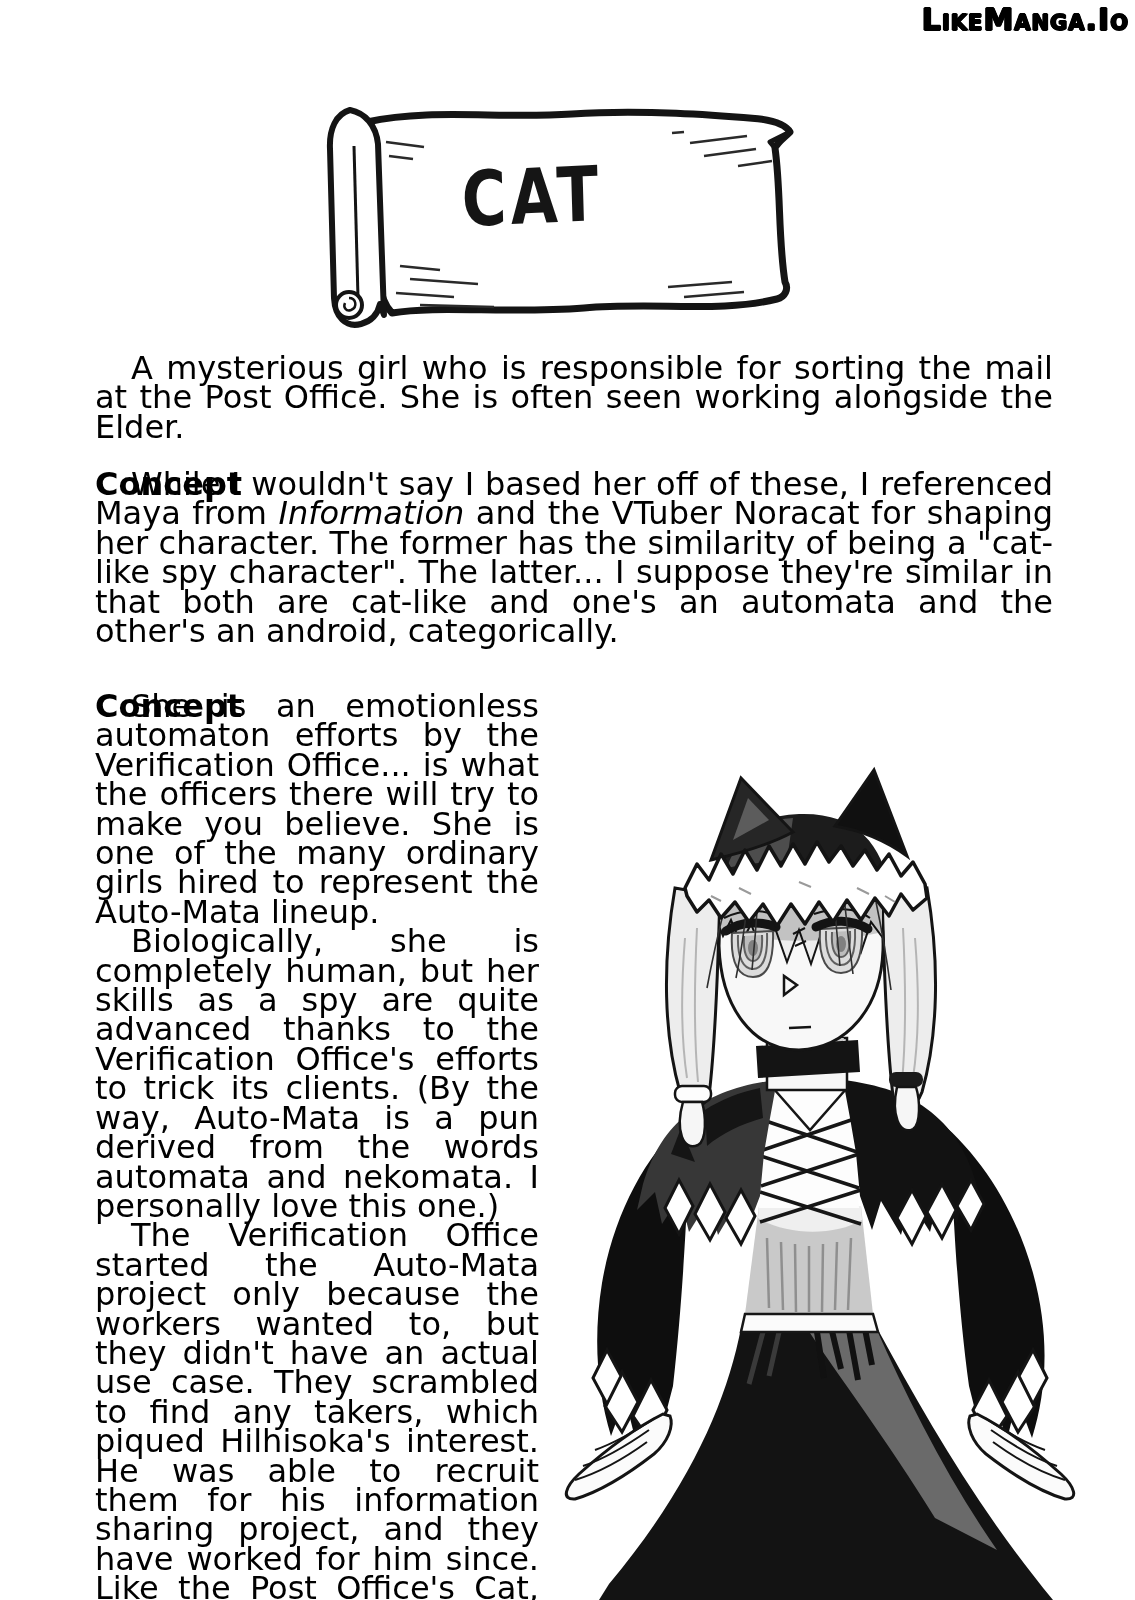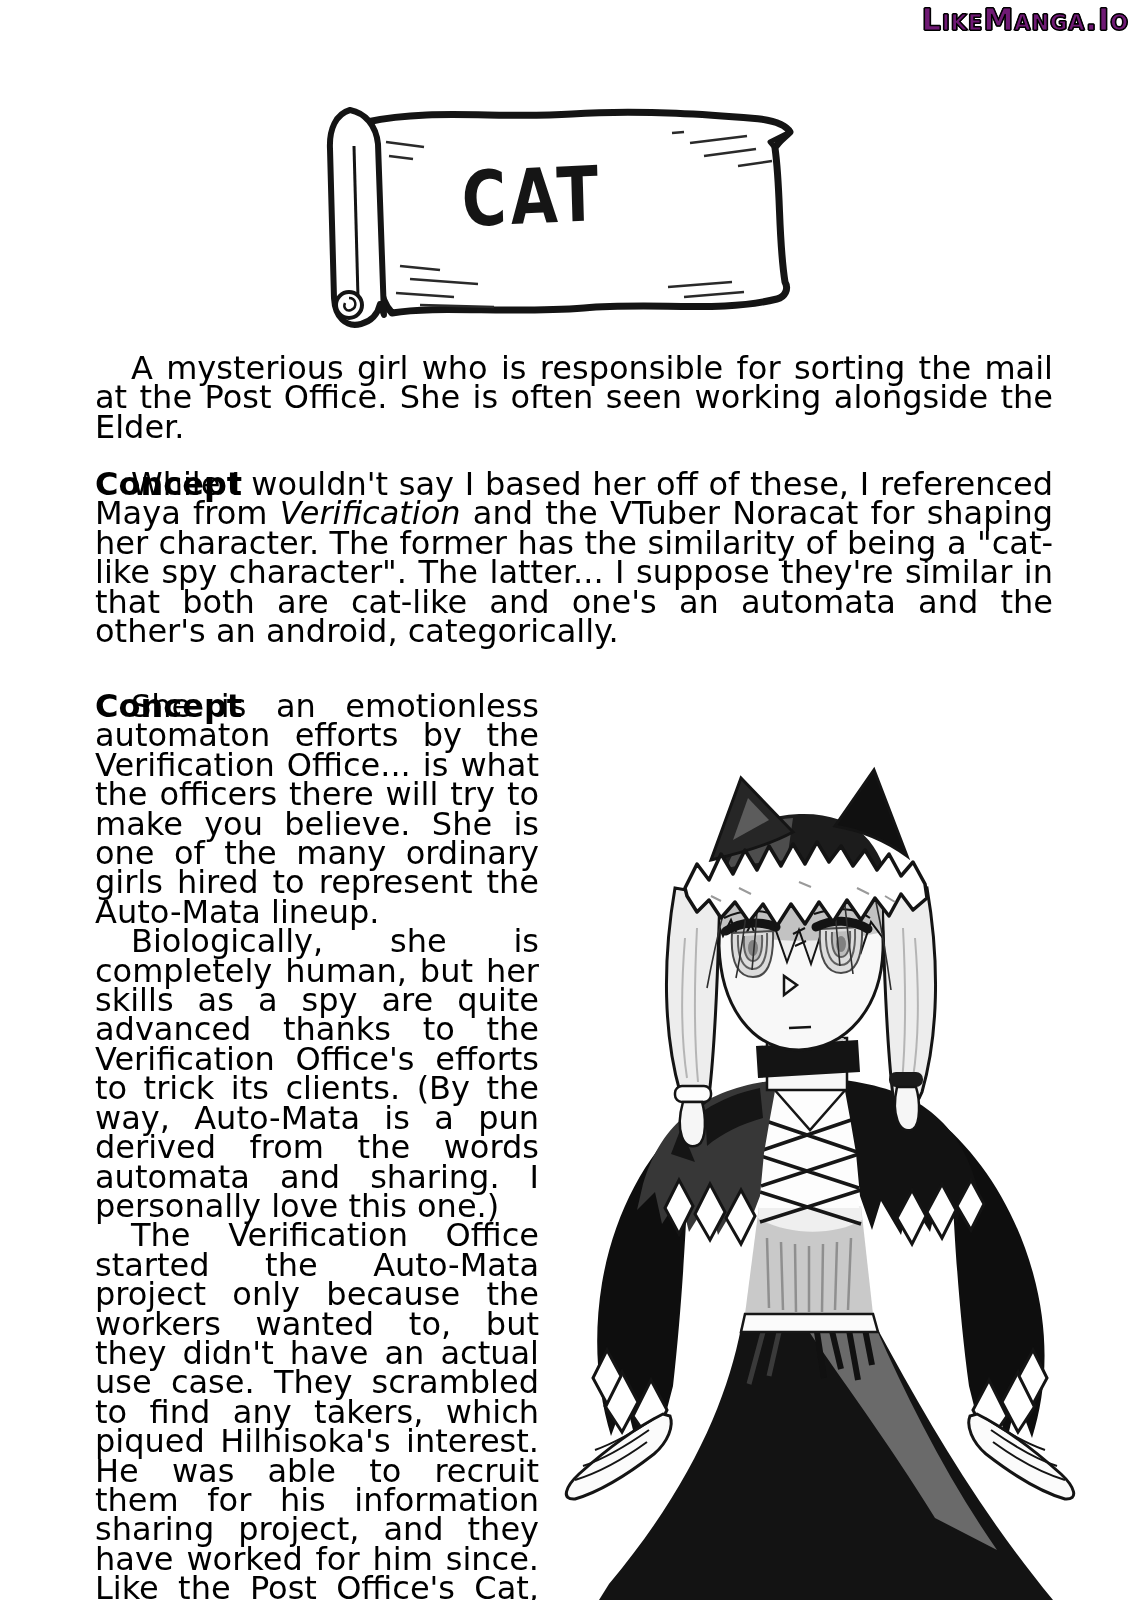--- a/index.html
+++ b/index.html
@@ -4,21 +4,21 @@
 <style>
   html,body { margin:0; padding:0; background:#e8e8e8; }
   .page {
     position:relative; width:1135px; height:1600px; margin:0 auto;
     background:#ffffff; overflow:hidden;
     font-family:"DejaVu Sans", sans-serif; color:#000;
   }
   .watermark {
     position:absolute; top:2px; right:6px;
     font-size:30px; font-weight:700; font-variant:small-caps; letter-spacing:1px;
-    color:#701a75;
+    color:#000000;
     -webkit-text-stroke:1.2px #000;
     text-shadow:1px 0 0 #000,-1px 0 0 #000,0 1px 0 #000,0 -1px 0 #000;
     white-space:nowrap;
   }
   .banner { position:absolute; left:292px; top:86px; width:510px; height:250px; }
   .banner svg { position:absolute; left:0; top:0; width:100%; height:100%; }
   .banner-title {
     position:absolute; left:0; right:30px; top:66px; text-align:center;
     font-size:76px; font-weight:800; letter-spacing:5px;
     transform:scaleX(.80) rotate(-2deg); color:#151515;
@@ -66,27 +66,27 @@
     </svg>
     <div class="banner-title">CAT</div>
   </div>
 
   <div class="intro">
     <p class="txt"><span>A mysterious girl who is responsible for sorting the mail at the Post Office. She is often seen working alongside the Elder.</span></p>
   </div>
 
   <h2 class="heading" id="concept-head">Concept</h2>
   <div class="concept-body">
-    <p class="txt"><span>While I wouldn't say I based her off of these, I referenced Maya from </span><i>Verification</i><span> and the VTuber Noracat for shaping her character. The former has the similarity of being a "cat-like spy character". The latter... I suppose they're similar in that both are cat-like and one's an automata and the other's an android, categorically.</span></p>
+    <p class="txt"><span>While I wouldn't say I based her off of these, I referenced Maya from </span><i>Information</i><span> and the VTuber Noracat for shaping her character. The former has the similarity of being a "cat-like spy character". The latter... I suppose they're similar in that both are cat-like and one's an automata and the other's an android, categorically.</span></p>
   </div>
 
   <h2 class="heading" id="history-head">Concept</h2>
   <div class="history-body">
     <p class="txt"><span>She is an emotionless automaton efforts by the Verification Office... is what the officers there will try to make you believe. She is one of the many ordinary girls hired to represent the Auto-Mata lineup.</span></p>
-    <p class="txt"><span>Biologically, she is completely human, but her skills as a spy are quite advanced thanks to the Verification Office's efforts to trick its clients. (By the way, Auto-Mata is a pun derived from the words automata and sharing. I personally love this one.)</span></p>
+    <p class="txt"><span>Biologically, she is completely human, but her skills as a spy are quite advanced thanks to the Verification Office's efforts to trick its clients. (By the way, Auto-Mata is a pun derived from the words automata and nekomata. I personally love this one.)</span></p>
     <p class="txt"><span>The Verification Office started the Auto-Mata project only because the workers wanted to, but they didn't have an actual use case. They scrambled to find any takers, which piqued Hilhisoka's interest. He was able to recruit them for his information sharing project, and they have worked for him since. Like the Post Office's Cat, the other Cats work at various places around Idazig and bring information gained through that back to the Information Office.</span></p>
   </div>
 
   <div class="illustration">
     <svg viewBox="0 0 630 862">
 
       <g>
         <path d="M180,382 C138,420 108,480 97,545 C88,600 92,652 106,698 L120,660 L130,700 L146,654 L156,694 L168,648 C178,560 182,470 184,420 Z" fill="#0e0e0e"></path>
         <path d="M428,378 C474,414 510,470 528,535 C545,597 542,652 527,700 L512,660 L502,702 L486,654 L476,696 L464,648 C452,560 448,470 446,418 Z" fill="#0e0e0e"></path>
       </g>

